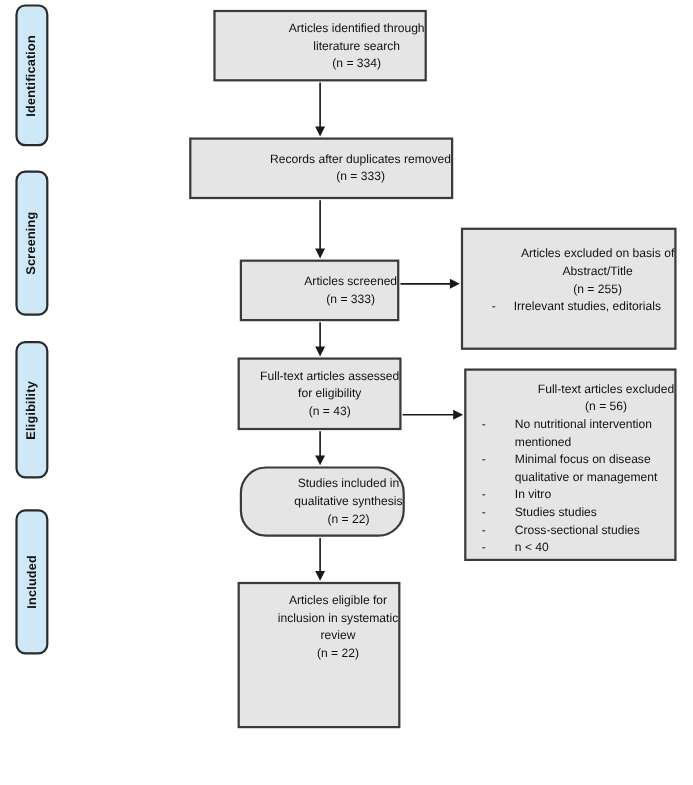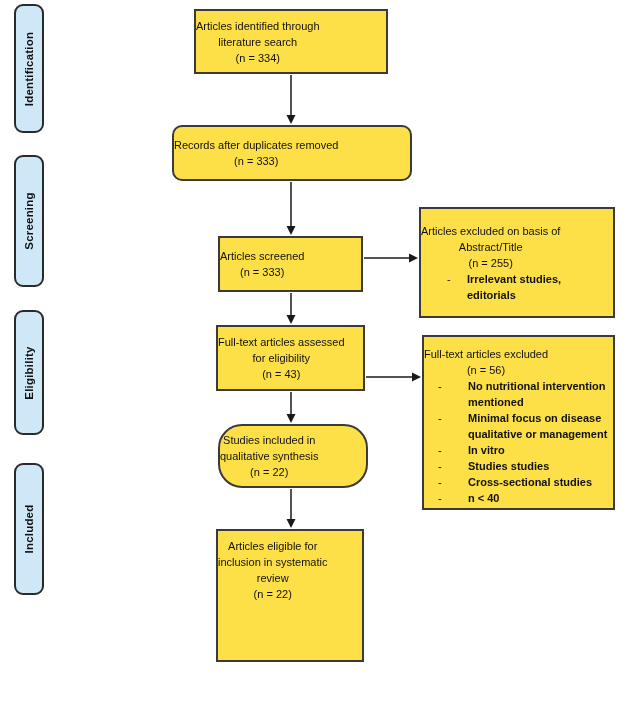--- a/index.html
+++ b/index.html
@@ -40,24 +40,24 @@
     font-size: 11.5px;
     font-weight: bold;
     color: #111111;
     letter-spacing: 0.2px;
   }
   
   .fbox {
     position: absolute;
     box-sizing: border-box;
     border: 2px solid #3a3a3a;
-    background: #fde047;
+    background: #e5e5e5;
     display: flex;
     flex-direction: column;
-    align-items: flex-start;
+    align-items: flex-end;
     justify-content: center;
     text-align: center;
     font-size: 11px;
     line-height: 16px;
     color: #111111;
   }
   .fbox .txt {
     white-space: pre-line;
   }
   .fbox.top-align {
@@ -73,21 +73,20 @@
     text-align: left;
     line-height: 16px;
   }
   .bullet-row .marker {
     flex-shrink: 0;
     text-align: left;
   }
   .bullet-row .bullet-text {
     flex: 1;
     padding-right: 4px;
-    font-weight: bold;
   }
   
   .r1 .bullet-row { margin-left: 26px; }
   .r1 .bullet-row .marker { width: 20px; }
   .r2 .bullet-row { margin-left: 14px; }
   .r2 .bullet-row .marker { width: 30px; }
 </style>
 </head>
 <body>
 
@@ -130,21 +129,21 @@
   <div class="stage" style="left:14px; top:463px; height:132px;">
     <span class="stage-label">Included</span>
   </div>
 
   <div class="fbox" style="left:194px; top:9px; width:194px; height:65px;">
     <div class="txt">Articles identified through
 literature search
 (n = 334)</div>
   </div>
 
-  <div class="fbox" style="left:172px; top:125px; width:240px; height:56px;border-radius:10px;">
+  <div class="fbox" style="left:172px; top:125px; width:240px; height:56px;">
     <div class="txt">Records after duplicates removed
 (n = 333)</div>
   </div>
 
   <div class="fbox" style="left:218px; top:236px; width:145px; height:56px;">
     <div class="txt">Articles screened
 (n = 333)</div>
   </div>
 
   <div class="fbox" style="left:216px; top:325px; width:149px; height:66px;">

